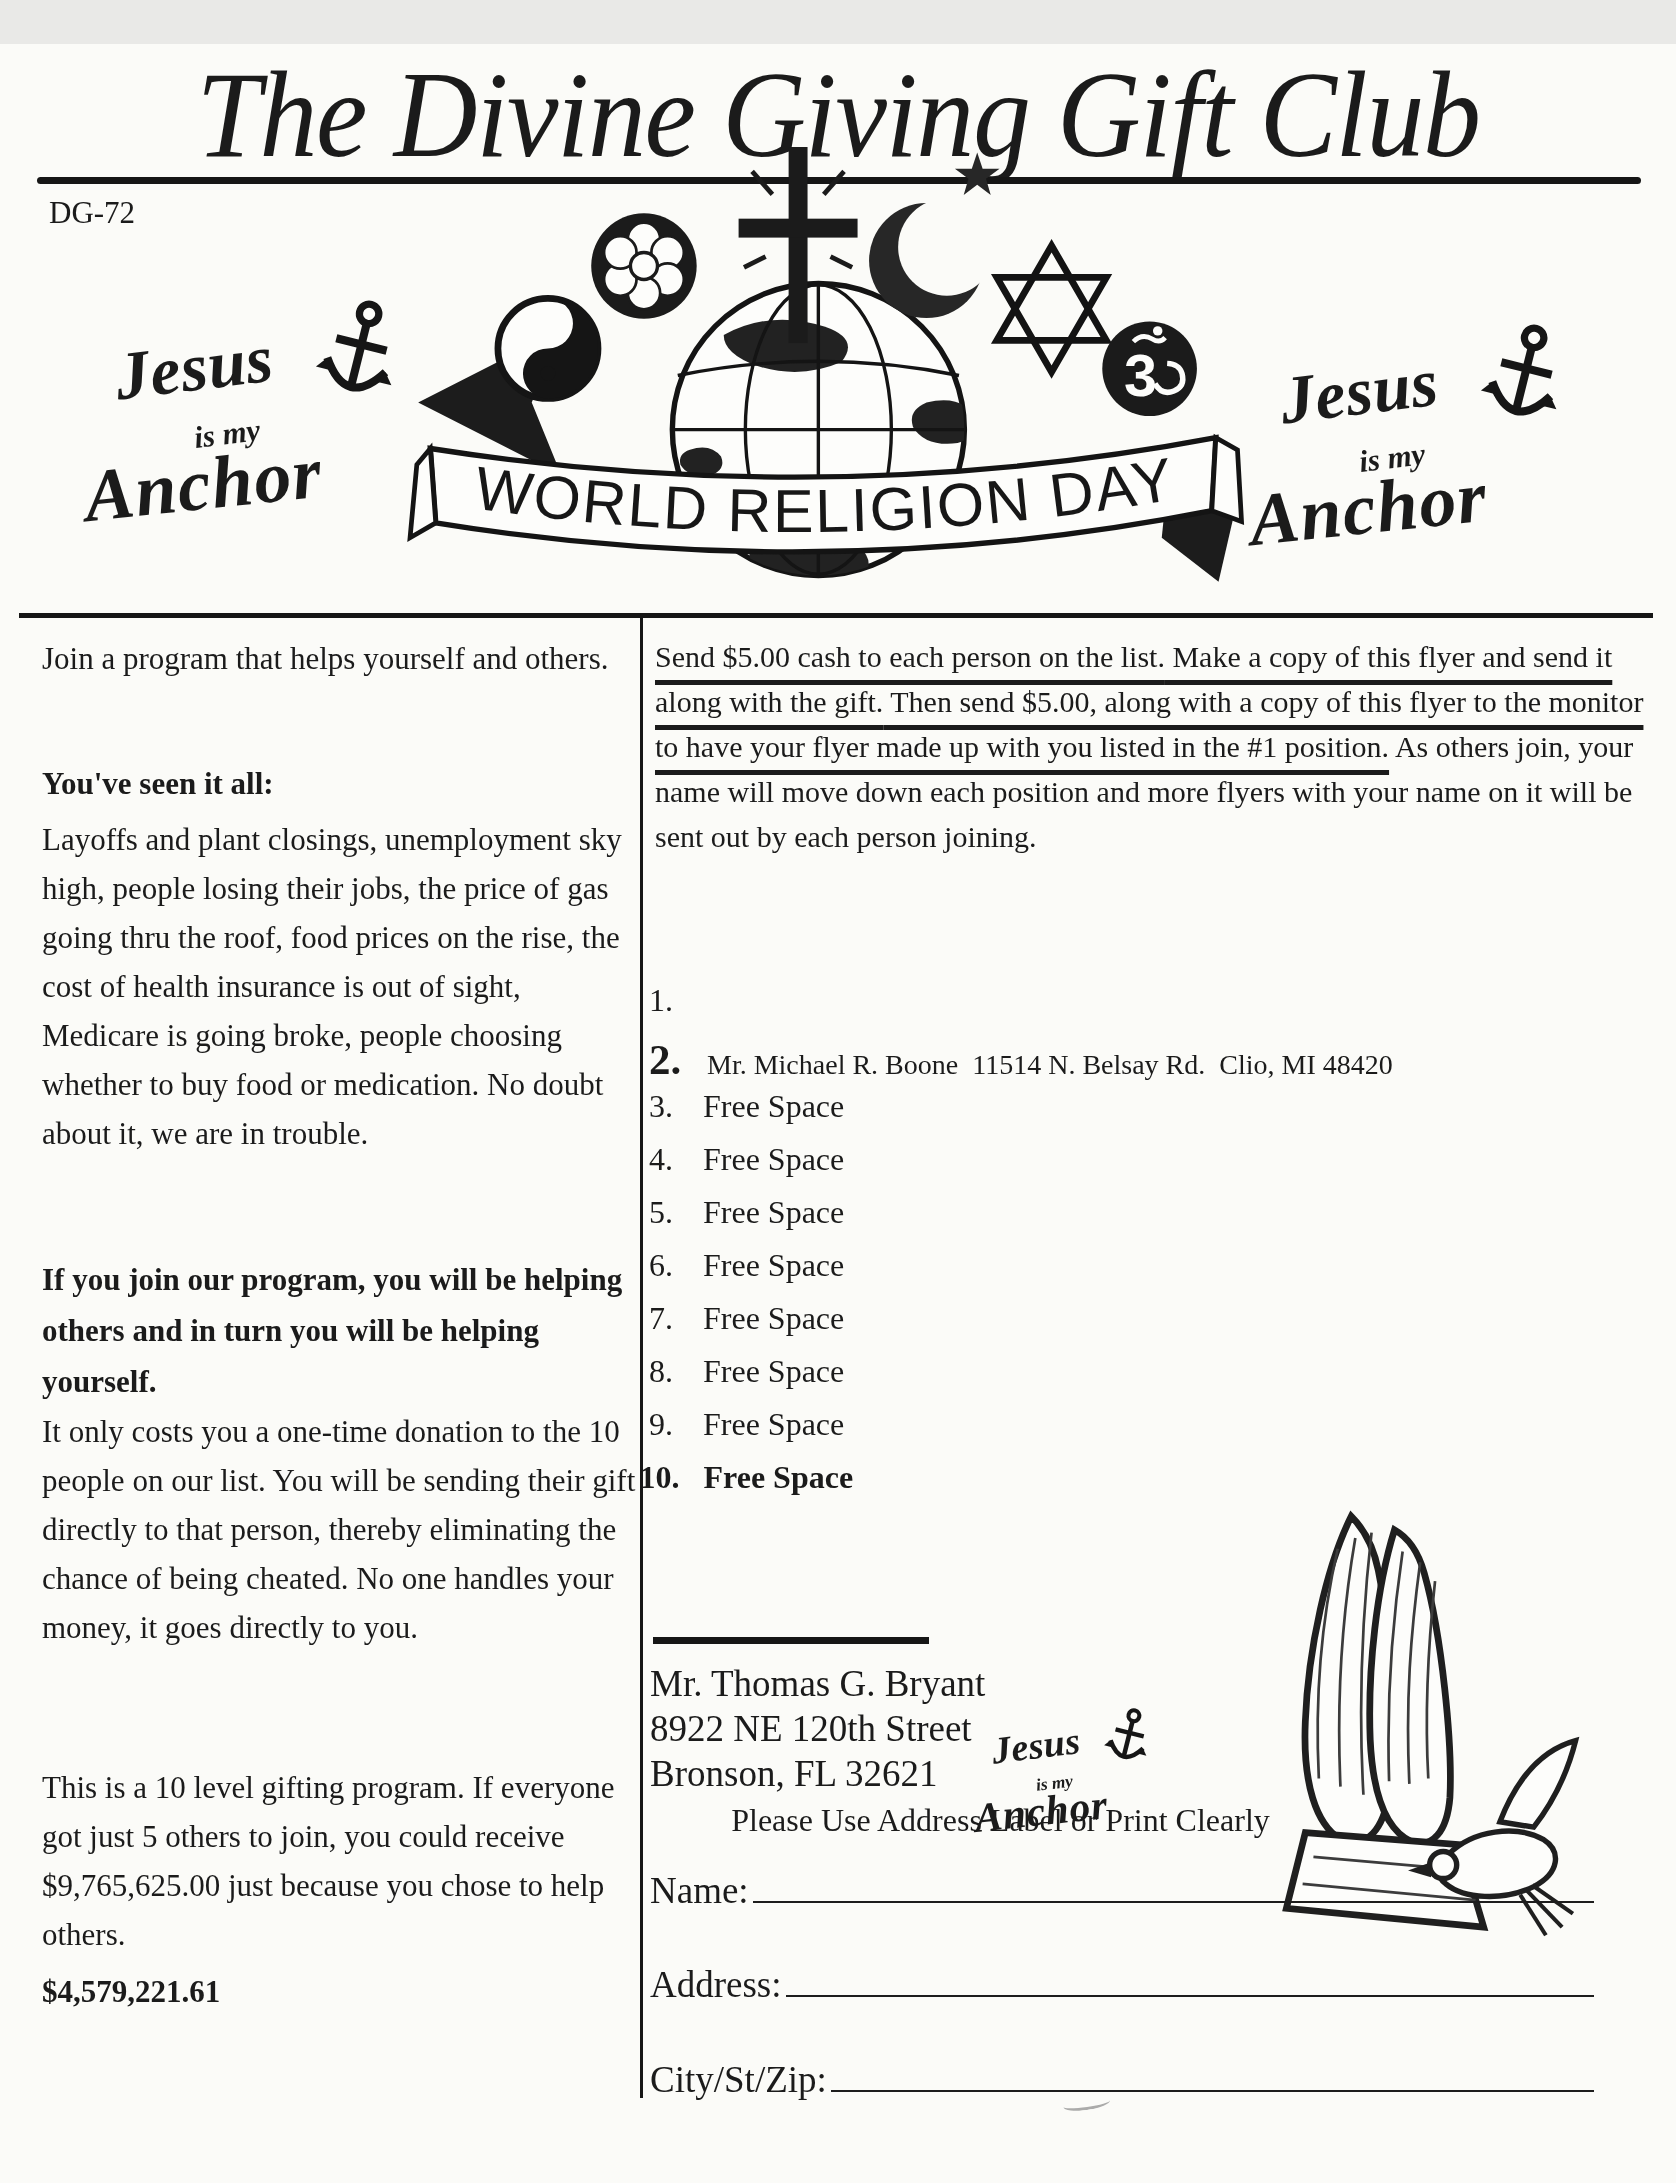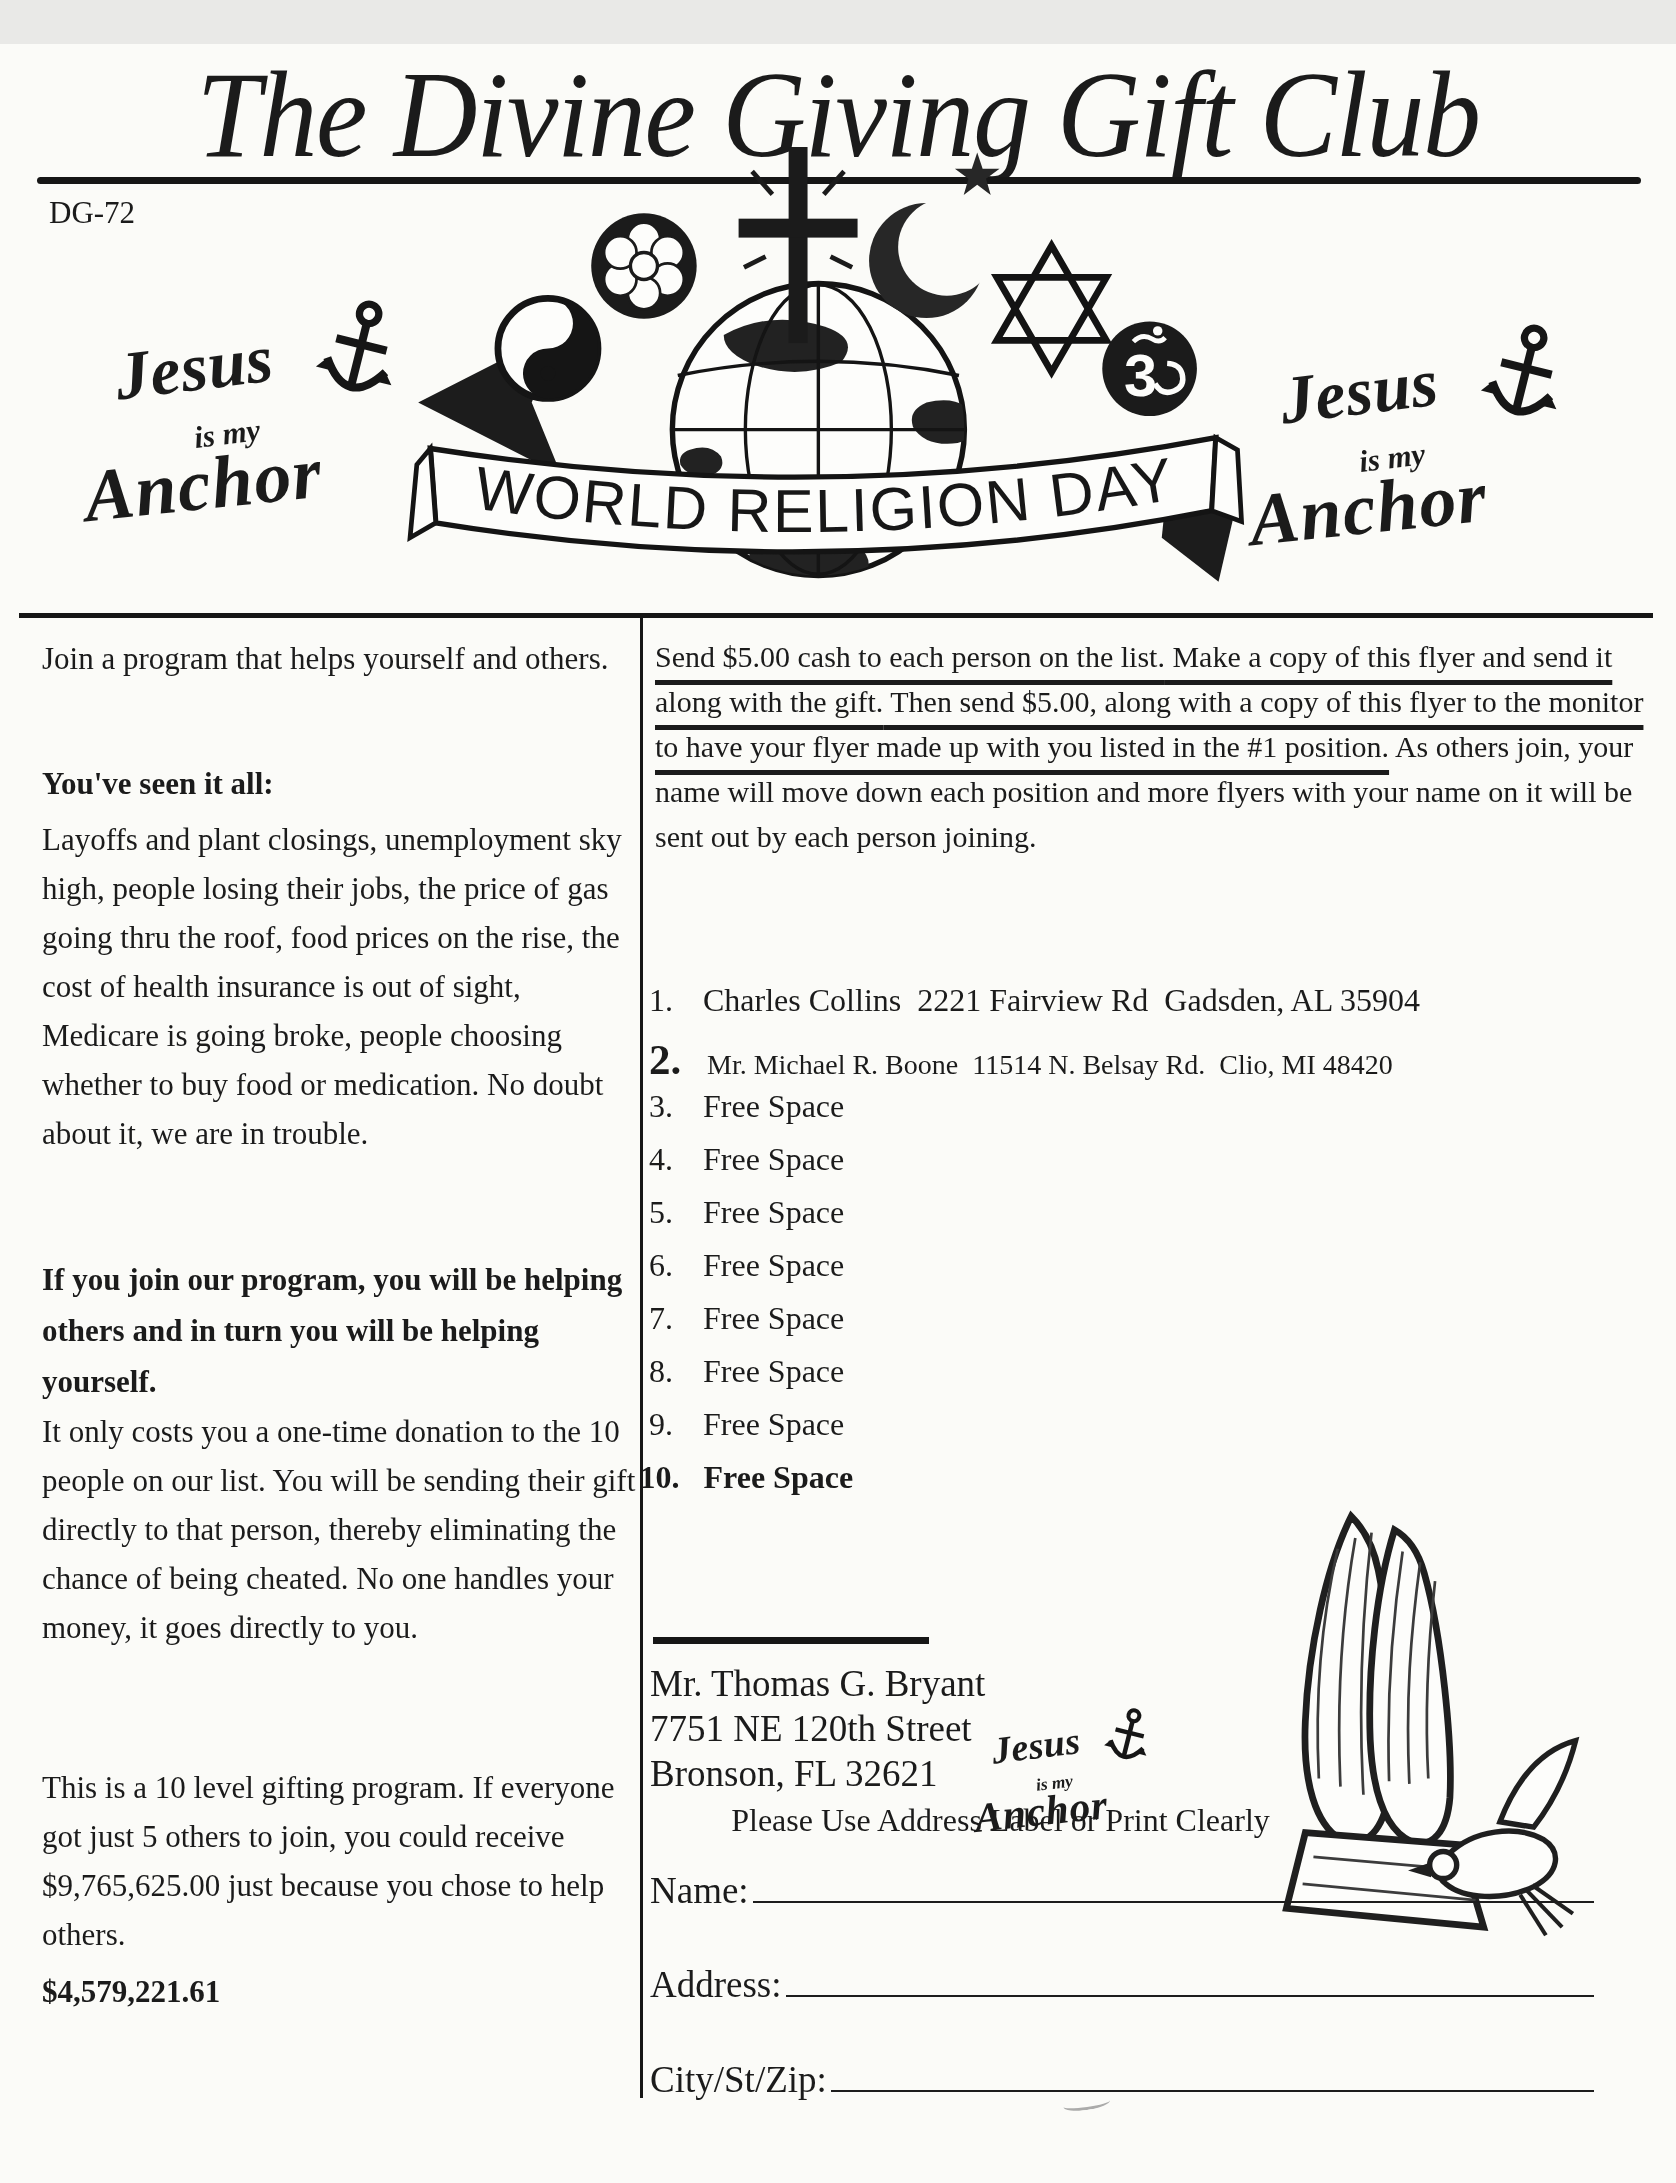--- a/index.html
+++ b/index.html
@@ -215,21 +215,20 @@
   <div id="lp4" class="abs lcol">This is a 10 level gifting program. If everyone got just 5 others to join, you could receive $9,765,625.00 just because you chose to help others.</div>
   <div id="lformula" class="abs lcol bold">
     <div>$4,579,221.61</div>
   </div>
 
   <div id="r-intro" class="abs"><span class="u">Send $5.00 cash to each person on the list.</span><span class="u"> Make a copy of this flyer and send it along with the gift.</span><span class="u"> Then send $5.00, along with a copy of this flyer to the monitor to have your flyer made up with you listed in the #1 position.</span><span> As others join, your name will move down each position and more flyers with your name on it will be sent out by each person joining.</span></div>
 
   <div id="r-list" class="abs">
     <div class="list-row row1">
       <span class="li-num">1.</span>
-      <span class="li-text">Charles Collins  2221 Fairview Rd  Gadsden, AL 35904</span>
     </div>
     <div class="list-row row2">
       <span class="li-num">2.</span>
       <span class="li-text">Mr. Michael R. Boone  11514 N. Belsay Rd.  Clio, MI 48420</span>
     </div>
     <div class="list-row">
       <span class="li-num">3.</span>
       <span class="li-text">Free Space</span>
     </div>
     <div class="list-row">
@@ -258,21 +257,21 @@
     </div>
     <div class="list-row row10">
       <span class="li-num">10.</span>
       <span class="li-text">Free Space</span>
     </div>
   </div>
 
   <div id="monitor-underline" class="abs"></div>
   <div id="monitor-address" class="abs">
     <div>Mr. Thomas G. Bryant</div>
-    <div>7751 NE 120th Street</div>
+    <div>8922 NE 120th Street</div>
     <div>Bronson, FL 32621</div>
   </div>
 
   <div id="anchor-logo-small" class="abs anchor-logo">
     <span class="al-jesus">Jesus</span>
     <span class="al-glyph">
       <svg width="81" height="115" viewBox="0 0 100 140">
         <circle cx="50" cy="17" r="12" fill="none" stroke="#161616" stroke-width="9"></circle>
         <line x1="50" y1="29" x2="50" y2="112" stroke="#161616" stroke-width="10"></line>
         <line x1="18" y1="56" x2="82" y2="56" stroke="#161616" stroke-width="10"></line>

